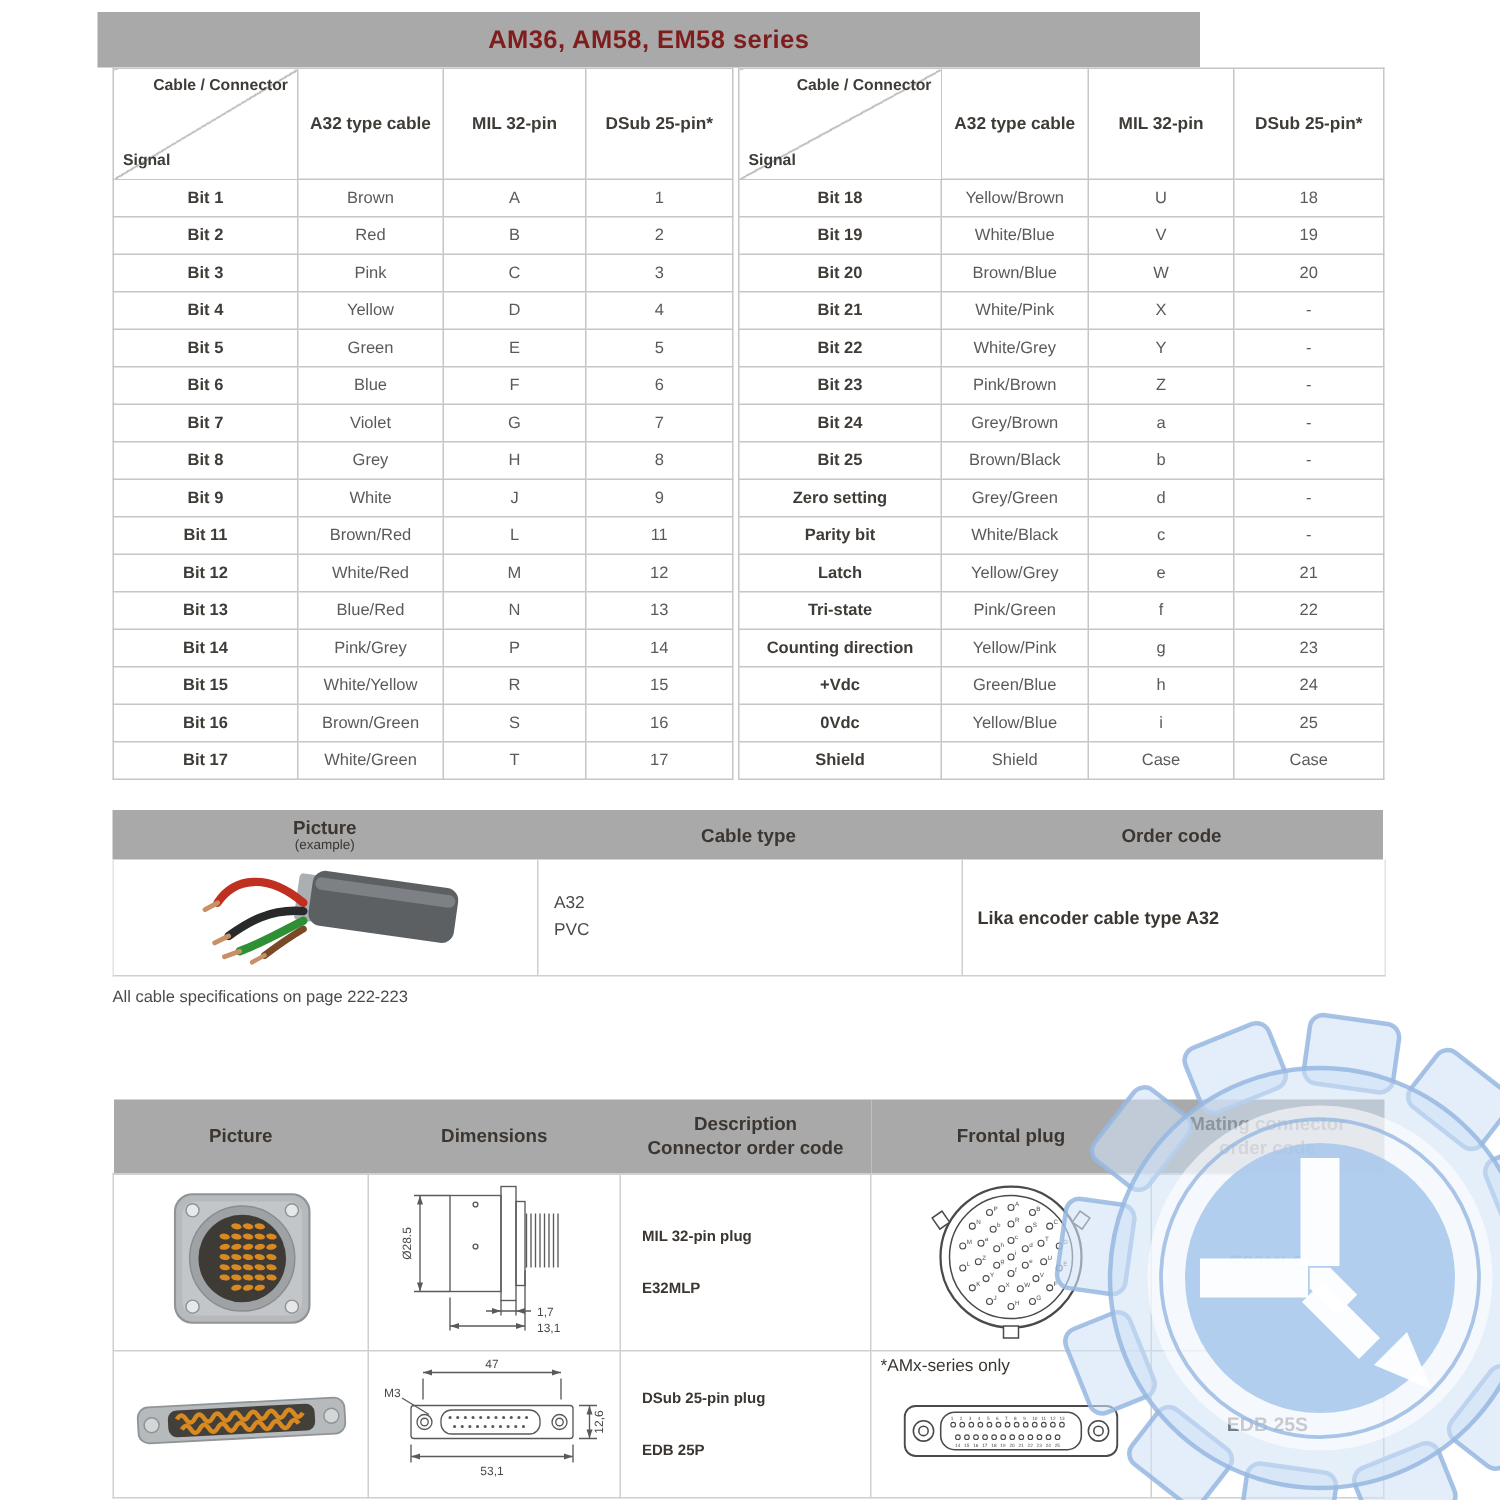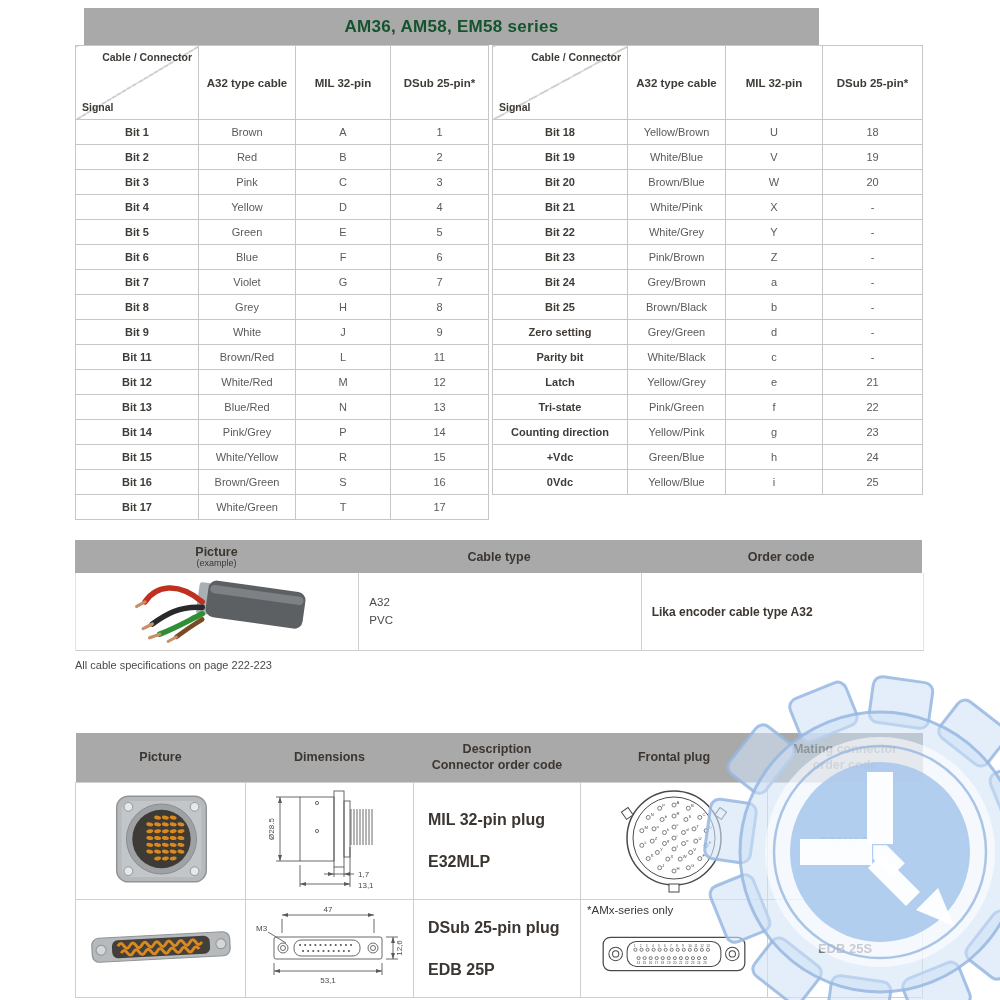--- a/index.html
+++ b/index.html
@@ -1,21 +1,21 @@
 <!DOCTYPE html>
 <html><head>
 <meta charset="utf-8">
 <style>
   html,body{margin:0;padding:0;background:#fff;}
   .page{position:relative;width:1000px;height:1000px;background:#fff;overflow:hidden;
         font-family:"Liberation Sans",sans-serif;color:#3f3b37;}
   .graybar{background:#a9a9a9;}
-  .title-bar{position:absolute;left:84px;top:8px;width:735px;height:37px;
+  .title-bar{position:absolute;left:65px;top:8px;width:735px;height:37px;
              display:flex;align-items:center;justify-content:center;
-             font-size:17px;font-weight:bold;color:#14532d;letter-spacing:.3px;}
+             font-size:17px;font-weight:bold;color:#7f1d1d;letter-spacing:.3px;}
   
   table.pin{position:absolute;border-collapse:collapse;table-layout:fixed;background:#fff;}
   table.pin td, table.pin th{border:1px solid #c6c6c6;font-size:11px;color:#5a5a5a;
                              text-align:center;padding:0;height:24px;overflow:hidden;}
   table.pin thead th{height:73px;font-weight:bold;color:#3f3b37;font-size:11.5px;}
   table.pin td.sig{font-weight:bold;color:#3f3b37;}
   th.diag{position:relative;background:
      linear-gradient(to bottom right,#fff calc(50% - .6px),#b9b9b9 calc(50% - .6px),
                      #b9b9b9 calc(50% + .6px),#fff calc(50% + .6px));}
   th.diag .corner-top{position:absolute;top:5px;right:6px;font-size:10.5px;font-weight:bold;color:#3f3b37;}
@@ -33,21 +33,21 @@
               font-size:11px;color:#4a4a4a;}
   .cable-type-lines{padding-left:10px;font-size:11.5px;color:#4a4a4a;line-height:1.55;}
   .order-code-text{padding-left:10px;font-size:12px;font-weight:bold;color:#3b3631;}
   
   table.conn{position:absolute;left:75px;top:733px;border-collapse:collapse;table-layout:fixed;background:transparent;}
   table.conn thead th{background:#a9a9a9;border:0;height:47px;font-size:12.5px;font-weight:bold;
                       color:#3b3631;text-align:center;vertical-align:middle;line-height:1.25;}
   table.conn tbody td{border:1px solid #cfcfcf;vertical-align:middle;text-align:center;padding:0;}
   td.desc-cell{text-align:left !important;}
   .desc-stack{display:flex;flex-direction:column;gap:24px;padding-left:14px;}
-  .desc-line{font-size:16px;font-weight:bold;color:#3b3631;}
+  .desc-line{font-size:10px;font-weight:bold;color:#3b3631;}
   .mating-code{font-size:13px;font-weight:bold;color:#000000;}
   .frontal-cell{position:relative;}
   .frontal-note{position:absolute;top:4px;left:6px;font-size:11.5px;color:#3b3631;}
   
   .watermark{position:absolute;left:700px;top:672px;z-index:6;pointer-events:none;}
 </style>
 </head>
 <body>
 
 <div class="page">
@@ -275,20 +275,26 @@
         <td class="sig">+Vdc</td>
         <td>Green/Blue</td>
         <td>h</td>
         <td>24</td>
       </tr>
         <tr>
         <td class="sig">0Vdc</td>
         <td>Yellow/Blue</td>
         <td>i</td>
         <td>25</td>
+      </tr>
+        <tr>
+        <td class="sig">Shield</td>
+        <td>Shield</td>
+        <td>Case</td>
+        <td>Case</td>
       </tr>
       </tbody>
   </table>
 
   <div class="cable-head graybar">
     <div class="hc" style="width:283px;">
       <span>Picture</span>
       <span class="sub">(example)</span>
     </div>
     <div class="hc" style="width:282px;">

